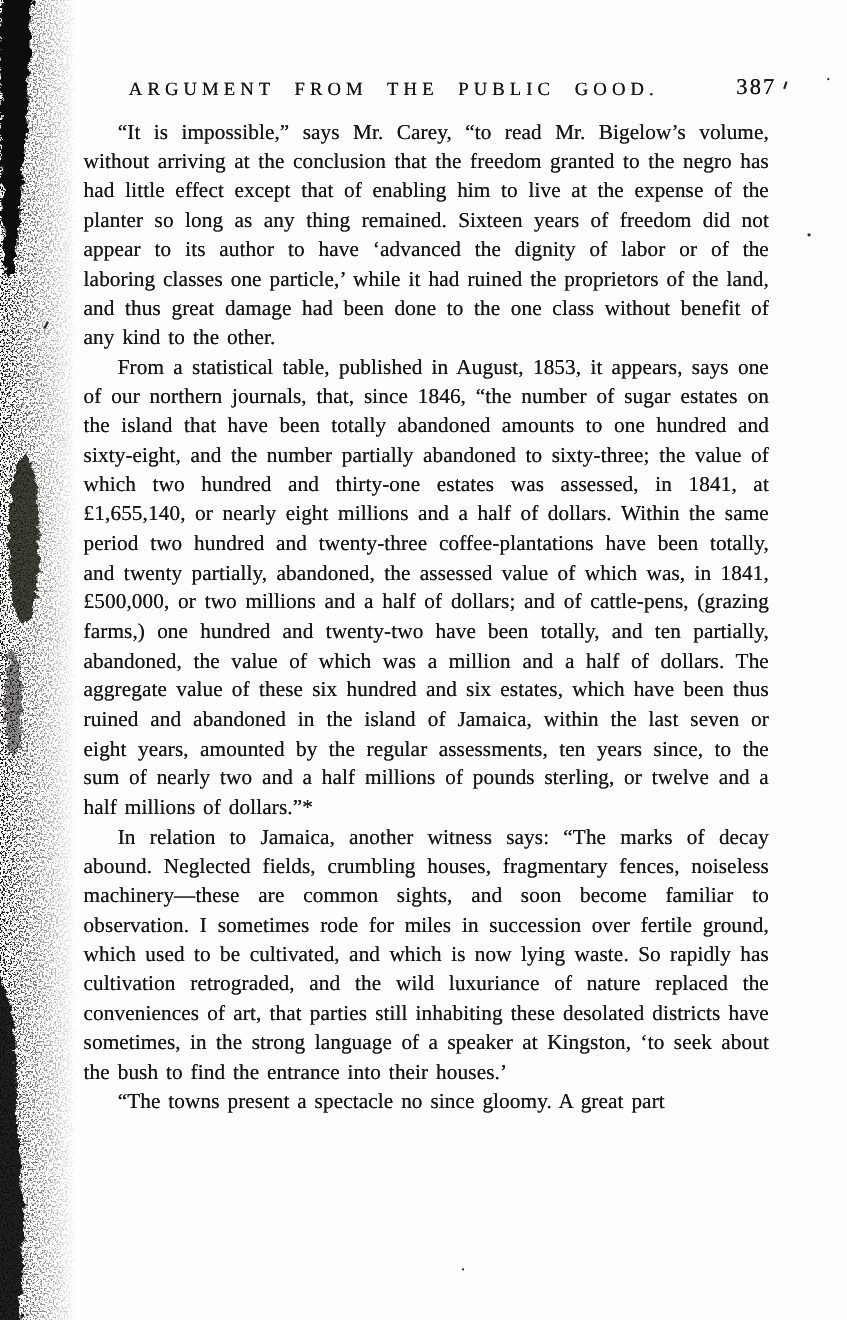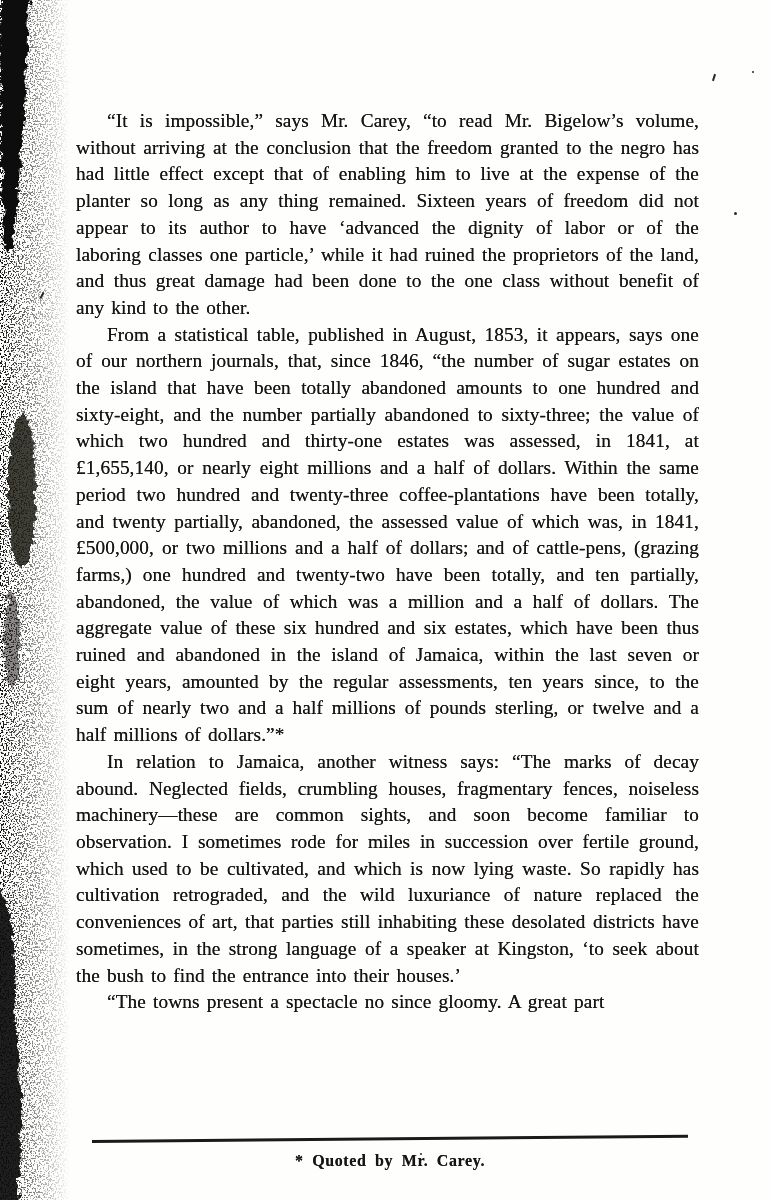--- a/index.html
+++ b/index.html
@@ -121,32 +121,32 @@
     </defs>
     <g mask="url(#fade-mask)">
       <rect x="0" y="0" width="70" height="1200" filter="url(#speckle)"></rect>
     </g>
     <path d="M0,-6 L30,-6 C25,40 27,95 21,150 C18,200 13,248 9,254 C5,254 3,210 1,150 Z" fill="#0d0c0b" filter="url(#roughen)"></path>
     <ellipse cx="22" cy="490" rx="14" ry="78" fill="#141311" opacity="0.82" filter="url(#roughen)"></ellipse>
     <ellipse cx="12" cy="640" rx="8" ry="48" fill="#1a1917" opacity="0.5" filter="url(#roughen)"></ellipse>
     <path d="M-6,880 C10,900 19,950 14,1010 C21,1060 25,1120 17,1206 L-8,1206 Z" fill="#100f0e" opacity="0.92" filter="url(#roughen)"></path>
   </svg>
 
+  <div class="running-header">
+    <span class="header-title">ARGUMENT FROM THE PUBLIC GOOD.</span>
+    <span class="page-number">387</span>
+  </div>
 
   <div class="page-body">
     <p class="para">“It is impossible,” says Mr. Carey, “to read Mr. Bigelow’s volume, without arriving at the conclusion that the freedom granted to the negro has had little effect except that of enabling him to live at the expense of the planter so long as any thing remained.  Sixteen years of freedom did not appear to its author to have ‘advanced the dignity of labor or of the laboring classes one particle,’ while it had ruined the proprietors of the land, and thus great damage had been done to the one class without benefit of any kind to the other.</p>
     <p class="para">From a statistical table, published in August, 1853, it appears, says one of our northern journals, that, since 1846, “the number of sugar estates on the island that have been totally abandoned amounts to one hundred and sixty-eight, and the number partially abandoned to sixty-three; the value of which two hundred and thirty-one estates was assessed, in 1841, at £1,655,140, or nearly eight millions and a half of dollars.  Within the same period two hundred and twenty-three coffee-plantations have been totally, and twenty partially, abandoned, the assessed value of which was, in 1841, £500,000, or two millions and a half of dollars; and of cattle-pens, (grazing farms,) one hundred and twenty-two have been totally, and ten partially, abandoned, the value of which was a million and a half of dollars.  The aggregate value of these six hundred and six estates, which have been thus ruined and abandoned in the island of Jamaica, within the last seven or eight years, amounted by the regular assessments, ten years since, to the sum of nearly two and a half millions of pounds sterling, or twelve and a half millions of dollars.”*</p>
     <p class="para">In relation to Jamaica, another witness says: “The marks of decay abound.  Neglected fields, crumbling houses, fragmentary fences, noiseless machinery—these are common sights, and soon become familiar to observation.  I sometimes rode for miles in succession over fertile ground, which used to be cultivated, and which is now lying waste.  So rapidly has cultivation retrograded, and the wild luxuriance of nature replaced the conveniences of art, that parties still inhabiting these desolated districts have sometimes, in the strong language of a speaker at Kingston, ‘to seek about the bush to find the entrance into their houses.’</p>
     <p class="para">“The towns present a spectacle no since gloomy.  A great part</p>
   </div>
 
-  <div class="footnote">
-    <div class="footnote-rule"></div>
-    <div class="footnote-text">* Quoted by Mr. Carey.</div>
-  </div>
 
   <div class="speck speck-tick-387"></div>
   <div class="speck speck-dot-right"></div>
   <div class="speck speck-tick-left"></div>
   <div class="speck speck-dot-top"></div>
   <div class="speck speck-dot-rule"></div>
 
 </div>
 
 </body></html>

